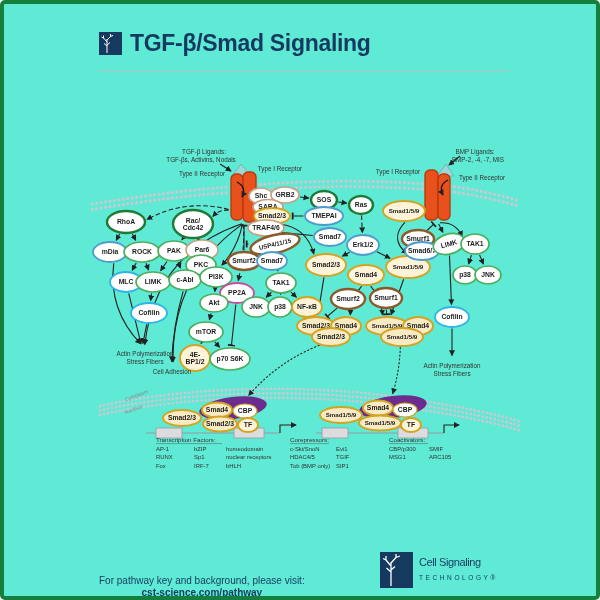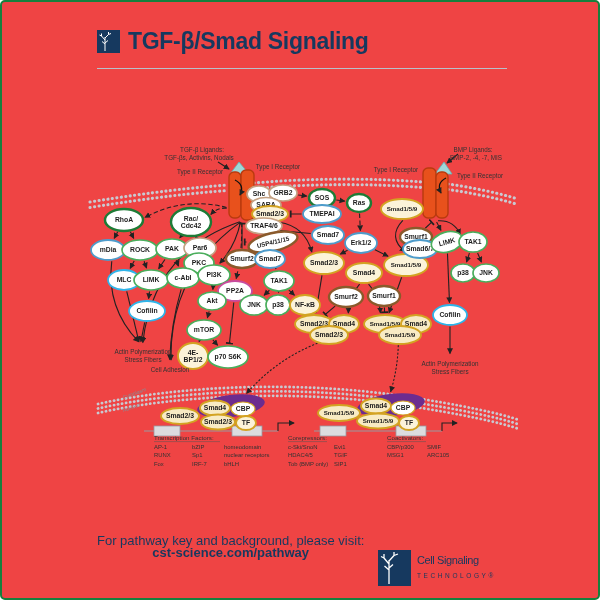--- a/index.html
+++ b/index.html
@@ -1,23 +1,23 @@
 <!DOCTYPE html>
 <html><head>
 <meta charset="utf-8">
 <style>
   html,body{margin:0;padding:0;background:#fff;}
   body{width:600px;height:600px;position:relative;font-family:"Liberation Sans",sans-serif;}
-  .page{position:absolute;inset:0;border:2px solid #15803d;border-radius:5px;background:#ef4444;overflow:hidden;}
+  .page{position:absolute;inset:0;border:4px solid #15803d;border-radius:5px;background:#5eead4;overflow:hidden;}
   .hdr{position:absolute;left:95px;top:26px;display:flex;align-items:center;gap:8px;}
   .hdr .logo-sq{width:23px;height:23px;background:#16395F;flex:0 0 auto;}
   .hdr .title{color:#16395F;font-size:23px;font-weight:bold;letter-spacing:-0.3px;}
   .rule{position:absolute;left:95px;top:66px;width:410px;height:0;border-top:1.6px solid #b7c1cb;}
   svg.diagram{position:absolute;left:0;top:0;}
-  .ftr{position:absolute;left:95px;top:533px;color:#16395F;font-size:13px;line-height:12px;}
+  .ftr{position:absolute;left:95px;top:571px;color:#16395F;font-size:10px;line-height:12px;}
   .ftr .url{font-weight:bold;text-align:center;}
   .brand{position:absolute;left:376px;top:548px;display:flex;gap:6px;align-items:flex-start;}
   .brand .logo-sq{width:33px;height:36px;background:#16395F;}
   .brand .bt{color:#16395F;}
   .brand .bt .nm{font-size:11px;font-weight:normal;letter-spacing:-0.4px;line-height:20px;}
   .brand .bt .sub{font-size:6.5px;letter-spacing:2.6px;margin-top:2px;}
 </style>
 </head>
 <body>
 

